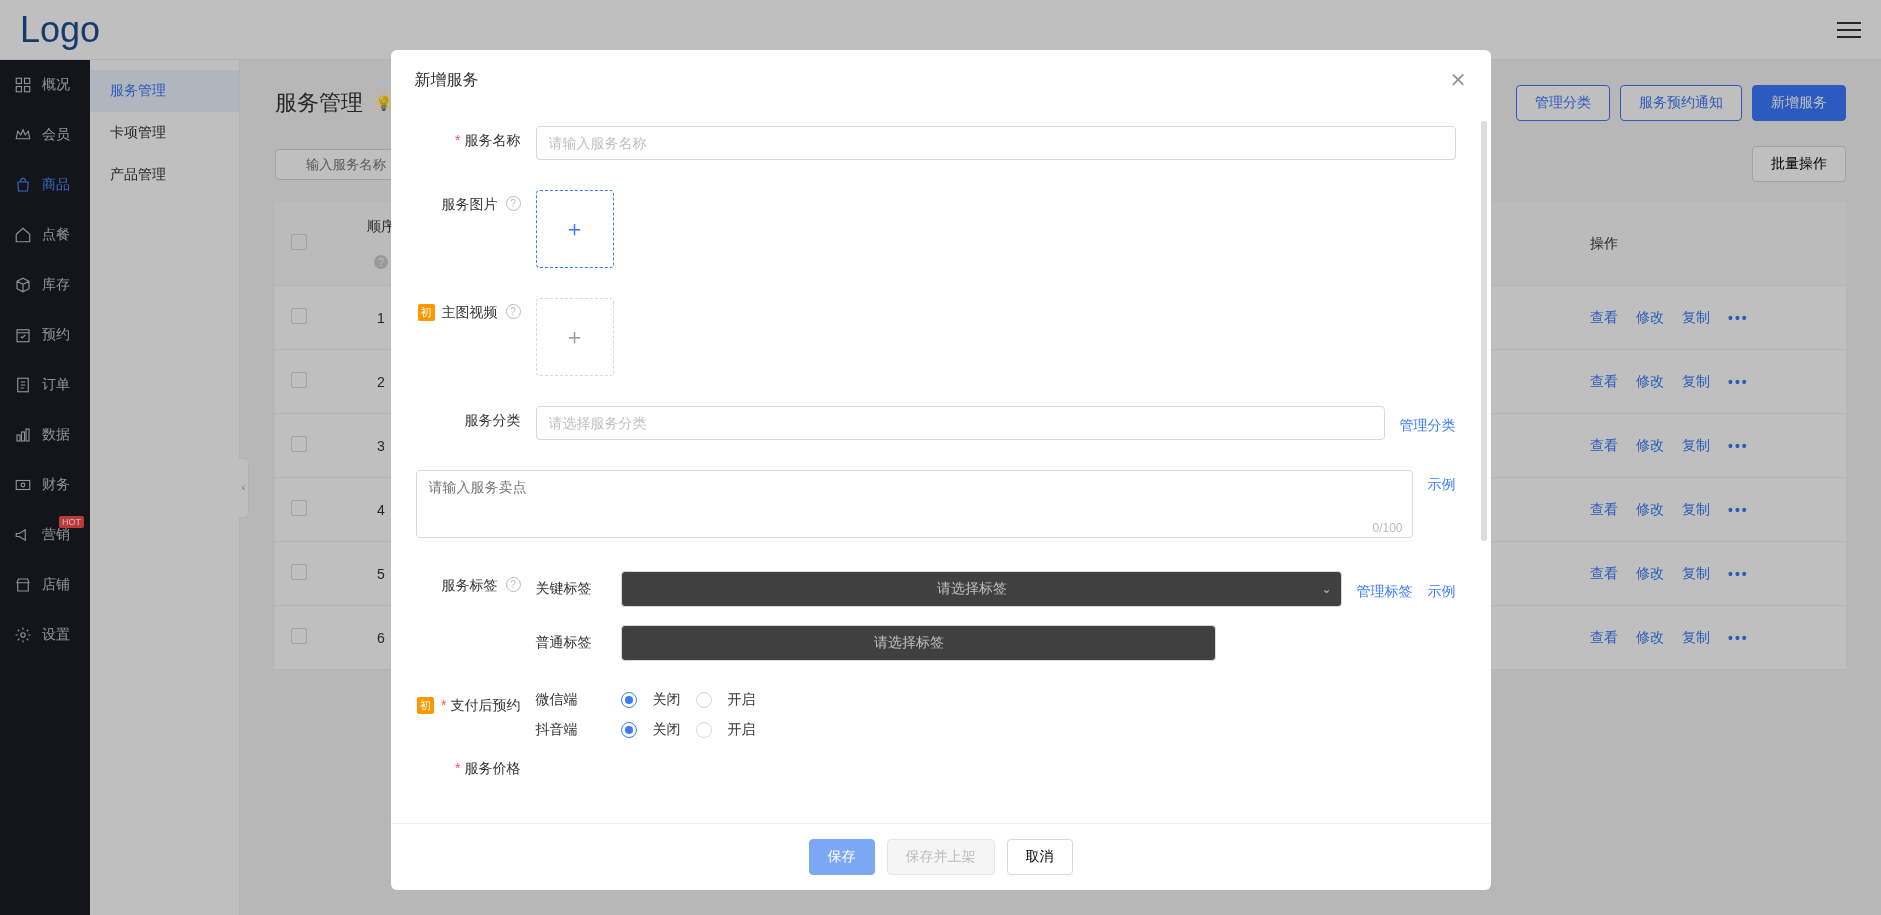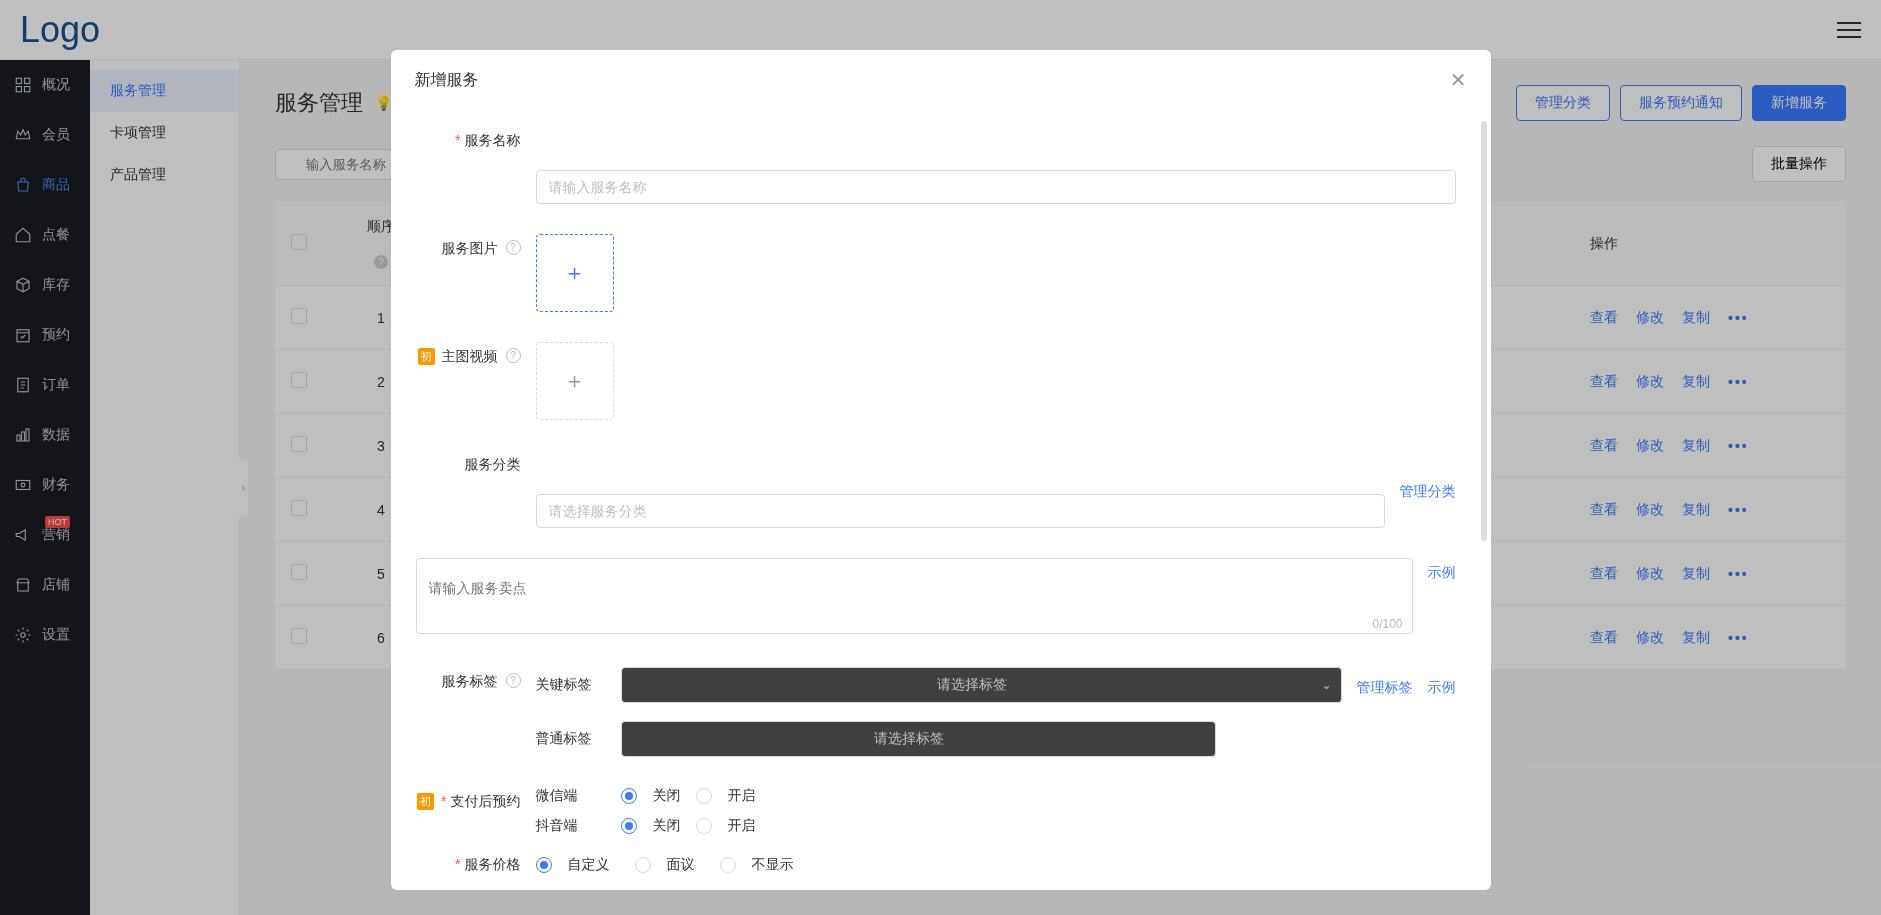--- a/index.html
+++ b/index.html
@@ -46,21 +46,21 @@
   gap:10px;
   padding: 0 14px;
   cursor:pointer;
   font-size: 14px;
   position:relative;
 }
 .sidebar-item.active { color:#4b8bff; }
 .sidebar-item .icon { width:18px; height:18px; display:flex; align-items:center; justify-content:center; }
 .sidebar-item svg { width:18px; height:18px; stroke:currentColor; fill:none; stroke-width:1.5; }
 .hot-badge {
-  position:absolute; top:6px; right:20px;
+  position:absolute; top:6px; right:6px;
   background:#ff4d4f; color:#fff; font-size:9px; padding:0 3px; border-radius:2px;
   line-height:12px;
 }
 .sidebar-bottom { margin-top:auto; text-align:center; padding-bottom:15px;}
 .cashier-btn {
   width:40px; height:40px; background:#2a5fcc; border-radius:6px; margin: 0 auto 8px;
   display:flex; align-items:center; justify-content:center;
 }
 .cashier-btn svg { width:22px;height:22px;stroke:#fff;fill:none;stroke-width:1.8; }
 .cashier-label { font-size:12px; color:#c0c4cc; }
@@ -169,25 +169,24 @@
 }
 .required { color:#ff4d4f; }
 .chu-badge {
   background:#ff9800; color:#fff; font-size:11px; padding:1px 3px; border-radius:2px;
   margin-right:3px;
 }
 .form-control { flex:1; }
 .input {
   width:100%; padding:8px 12px; border:1px solid #d9d9d9; border-radius:4px;
   font-size:14px;
-  margin-top:44px;
 }
 .input::placeholder { color:#bfbfbf; }
 .textarea {
-  width:100%; padding:21px 12px; border:1px solid #d9d9d9; border-radius:4px;
+  width:100%; padding:8px 12px; border:1px solid #d9d9d9; border-radius:4px;
   min-height:68px; resize:none; font-size:14px;
 }
 .textarea-wrap { position:relative; }
 .char-count { position:absolute; right:10px; bottom:6px; color:#bbb; font-size:12px; }
 .upload-box {
   width:78px;height:78px;border:1px dashed #3a7afe;border-radius:4px;
   display:flex;align-items:center;justify-content:center;color:#3a7afe;font-size:22px;
   cursor:pointer;
 }
 .upload-box.gray { border-color:#d9d9d9; color:#999; }
@@ -559,33 +558,24 @@
                 </label>
             </div>
           </div>
         </div>
 
         <div class="form-row">
           <div class="form-label">
               <span class="required">*</span>
               <span>服务价格</span>
             </div>
-          <div class="form-control radio-group">
-            <label class="radio-label">
-                <span class="radio checked"></span>
-                <span>自定义</span>
-              </label>
-            <label class="radio-label">
-                <span class="radio"></span>
-                <span>面议</span>
-              </label>
-            <label class="radio-label">
-                <span class="radio"></span>
-                <span>不显示</span>
-              </label>
-          </div>
         </div>
 
         <div class="modal-scrollbar"></div>
       </div>
     </div>
+    <div class="modal-footer">
+      <button class="btn btn-soft-primary">保存</button>
+      <button class="btn btn-disabled">保存并上架</button>
+      <button class="btn">取消</button>
+    </div>
   </div>
 </div>
 
 </body></html>

